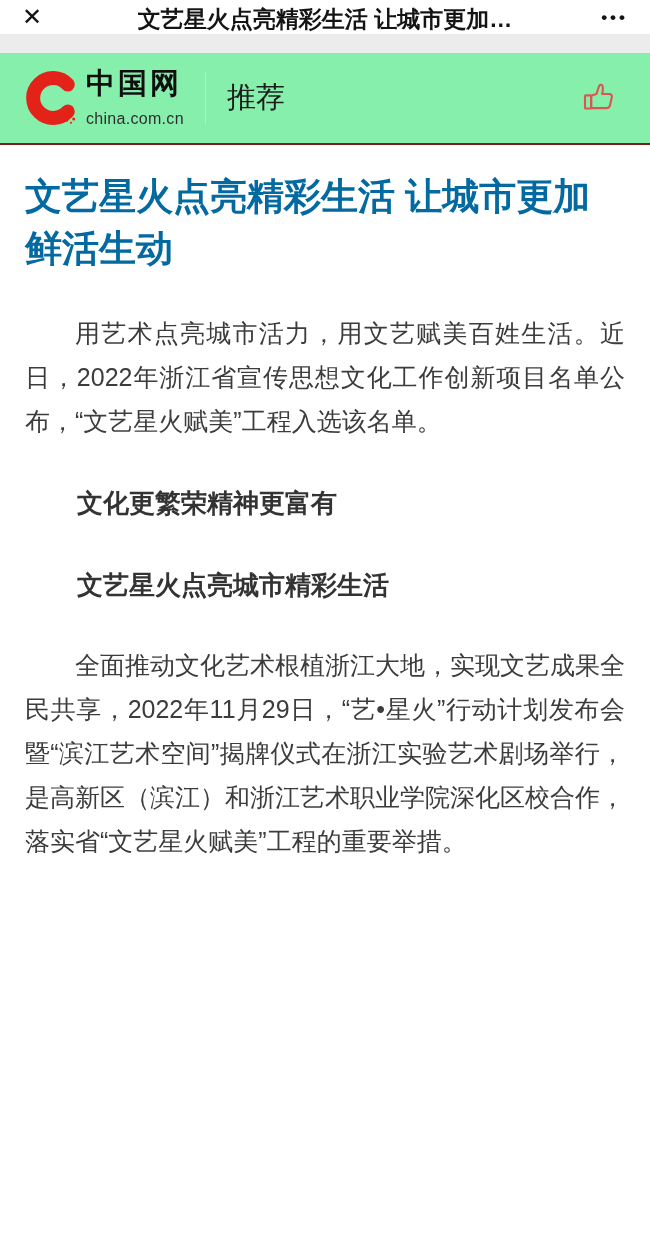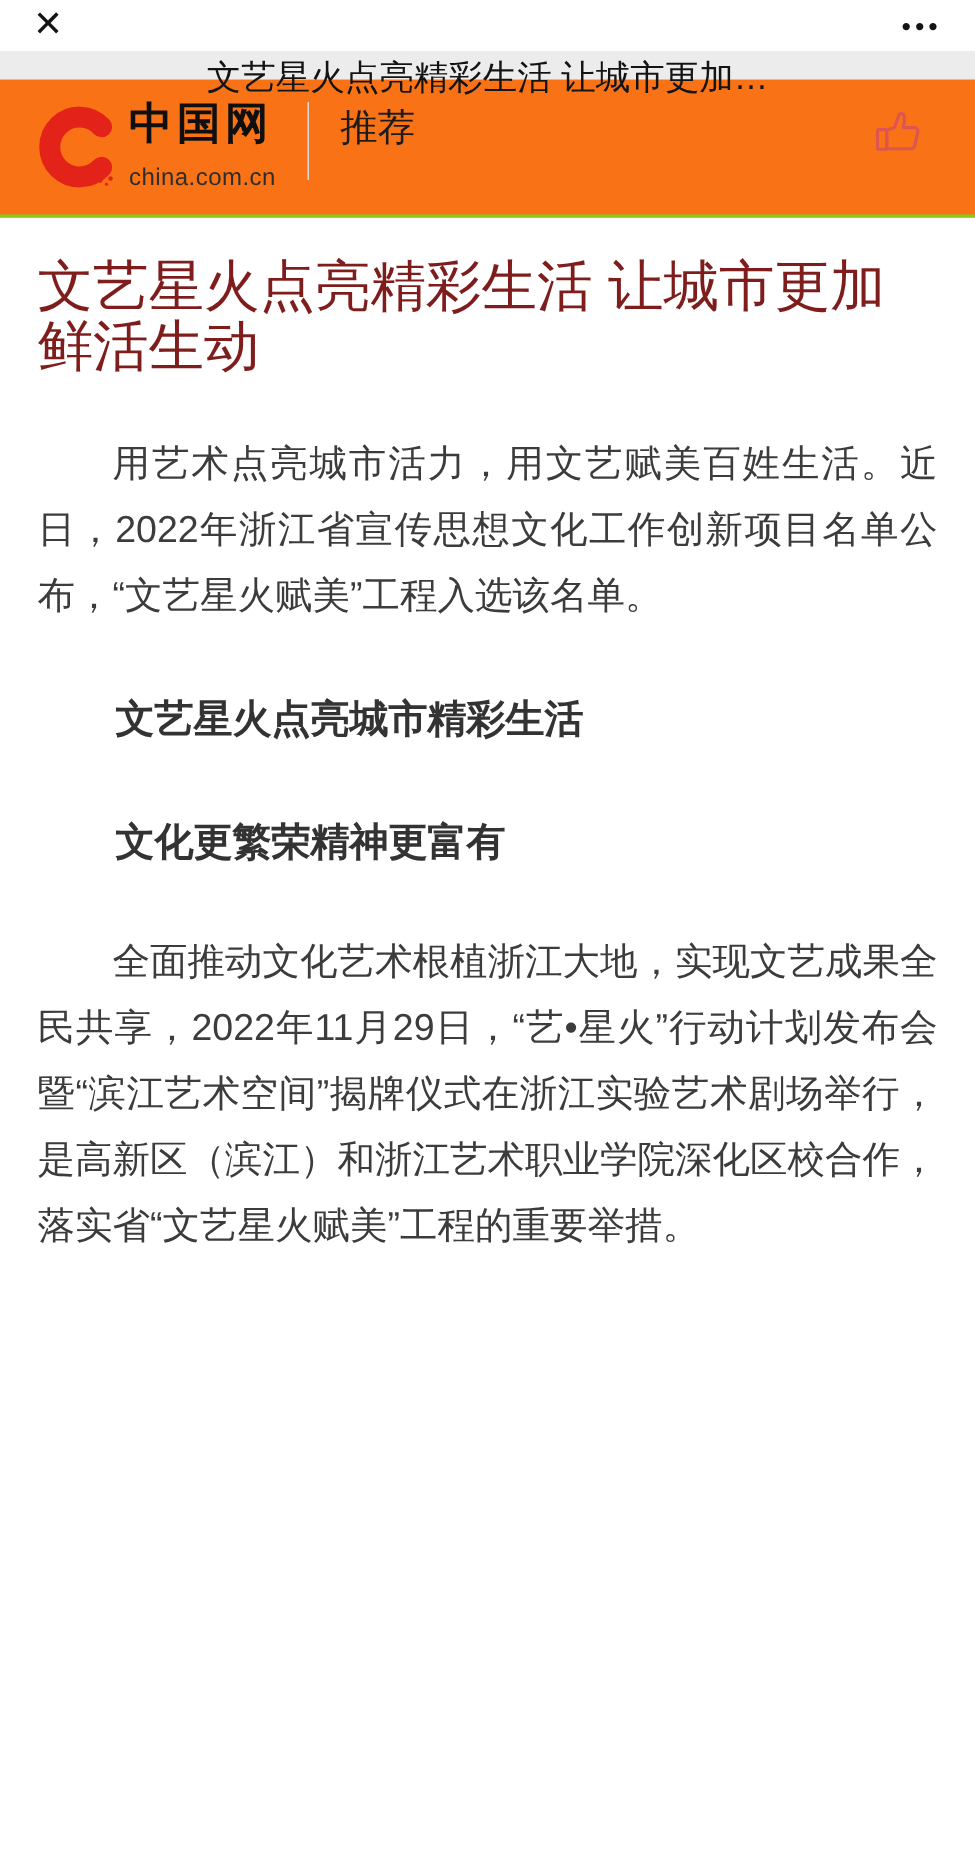--- a/index.html
+++ b/index.html
@@ -28,47 +28,46 @@
     color: #141414;
     cursor: pointer;
     font-weight: 400;
   }
   .nav-title {
     position: absolute;
     left: 50%;
     top: 4px;
     transform: translateX(-50%);
     font-size: 23px;
-    font-weight: 400;
+    font-weight: 700;
     color: #141414;
     white-space: nowrap;
     max-width: 460px;
     overflow: hidden;
-    margin-top: 32px;
   }
   .nav-more {
     font-size: 17px;
     font-weight: 900;
     letter-spacing: 3px;
     color: #141414;
     cursor: pointer;
     line-height: 1;
   }
   .gray-strip {
     height: 19px;
     background: #ececec;
   }
 
   
   .site-header {
     display: flex;
-    align-items: flex-start;
-    background: #f97316;
+    align-items: center;
+    background: #86efac;
     padding: 15px 24px 15px 22px;
-    border-bottom: 2px solid #84cc16;
+    border-bottom: 2px solid #7f1d1d;
   }
   .brand { display: flex; align-items: center; cursor: pointer; }
   .logo-svg { width: 56px; height: 56px; display: block; }
   .brand-text { margin-left: 8px; }
   .brand-name {
     font-size: 29px;
     font-weight: 700;
     color: #0f0f0f;
     letter-spacing: 3px;
     line-height: 1.05;
@@ -79,39 +78,39 @@
     margin-top: 12px;
     letter-spacing: 0.3px;
   }
   .vdiv {
     width: 1px;
     height: 52px;
     background: #d9d9d9;
     margin: 0 21px;
   }
   .channel {
-    font-size: 25px;
+    font-size: 29px;
     color: #1c1c1c;
     cursor: pointer;
   }
   .like-btn {
     margin-left: auto;
     margin-right: 6px;
     cursor: pointer;
     display: flex;
     align-items: center;
   }
 
   
   article { padding: 0 25px 28px; background: #ffffff; }
   .article-title {
     font-size: 37px;
-    line-height: 40px;
-    font-weight: 400;
-    color: #7f1d1d;
+    line-height: 52px;
+    font-weight: 700;
+    color: #0369a1;
     margin: 26px 0 0 0;
   }
   .meta {
     margin-top: 26px;
     font-size: 21px;
     color: #9e9e9e;
   }
   .meta-sep { margin: 0 9px; color: #9e9e9e; }
   .body-p {
     font-size: 25px;
@@ -163,17 +162,17 @@
     </svg>
   </div>
 </header>
 
 <article>
   <h1 class="article-title">文艺星火点亮精彩生活 让城市更加鲜活生动</h1>
 
 
   <p class="body-p">用艺术点亮城市活力，用文艺赋美百姓生活。近日，2022年浙江省宣传思想文化工作创新项目名单公布，“文艺星火赋美”工程入选该名单。</p>
 
+  <p class="subhead">文化更繁荣精神更富有</p>
   <p class="subhead">文艺星火点亮城市精彩生活</p>
-  <p class="subhead">文化更繁荣精神更富有</p>
 
   <p class="body-p">全面推动文化艺术根植浙江大地，实现文艺成果全民共享，2022年11月29日，“艺•星火”行动计划发布会暨“滨江艺术空间”揭牌仪式在浙江实验艺术剧场举行，是高新区（滨江）和浙江艺术职业学院深化区校合作，落实省“文艺星火赋美”工程的重要举措。</p>
 </article>
 
 </body></html>

